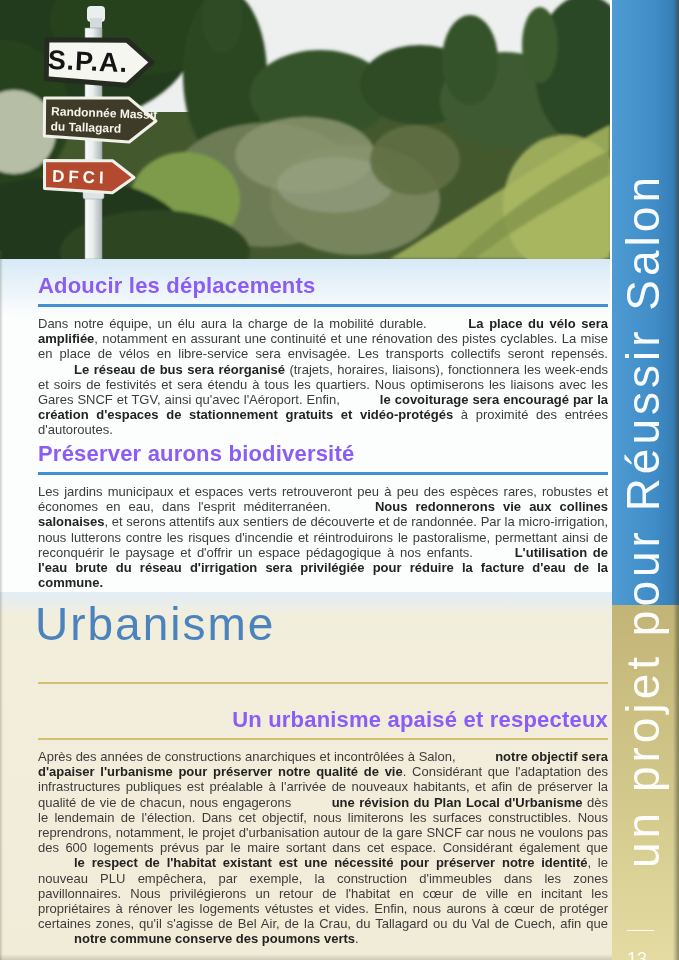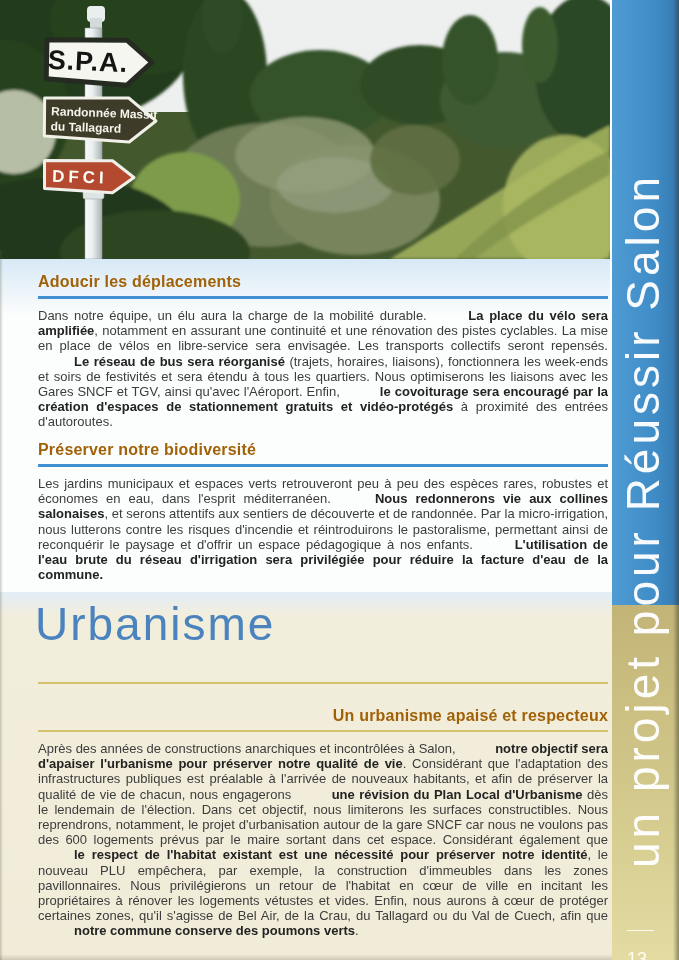--- a/index.html
+++ b/index.html
@@ -31,21 +31,21 @@
   }
   .pagenum{position:absolute;left:627px;top:930px;width:27px;
     color:#fffef2;font-size:18px;border-top:1px solid rgba(255,255,255,.85);
     padding-top:18px;}
   
   .cream{position:absolute;left:0;top:592px;width:612px;height:368px;
     background:linear-gradient(180deg,#e2edf7 0,#f2eedc 24px,#f1ecd8 100%);}
   
   .sec{position:absolute;left:38px;width:570px;}
   .sec h2{
-    margin:0;padding:0 0 5px 0;font-size:16px;font-weight:bold;color:#a16207;
+    margin:0;padding:0 0 5px 0;font-size:22px;font-weight:bold;color:#8b5cf6;
     letter-spacing:.2px;border-bottom:3px solid #4191d2;
   }
   .sec.gold h2{border-bottom:2px solid #d2c06c;text-align:right;}
   .sec p{margin:9px 0 0 0;font-size:13px;line-height:15.2px;color:#3c3c3c;
     text-align:justify;}
   .sec p b{color:#232323;padding-left:36px;}
   .big-title{position:absolute;left:35px;top:601px;font-size:46px;font-weight:400;
     color:#4b83bf;letter-spacing:2px;line-height:1;}
   .gold-rule{position:absolute;left:38px;top:682px;width:570px;height:2px;
     background:#d2c06c;}
@@ -137,21 +137,21 @@
   <div class="band-tan"></div>
   <div class="vtext">un projet pour Réussir Salon</div>
   <div class="pagenum">13</div>
 
   <section class="sec" style="top:273px">
     <h2>Adoucir les déplacements</h2>
     <p><span>Dans notre équipe, un élu aura la charge de la mobilité durable. </span><b>La place du vélo sera amplifiée</b><span>, notamment en assurant une continuité et une rénovation des pistes cyclables. La mise en place de vélos en libre-service sera envisagée. Les transports collectifs seront repensés. </span><b>Le réseau de bus sera réorganisé</b><span> (trajets, horaires, liaisons), fonctionnera les week-ends et soirs de festivités et sera étendu à tous les quartiers. Nous optimiserons les liaisons avec les Gares SNCF et TGV, ainsi qu'avec l'Aéroport. Enfin, </span><b>le covoiturage sera encouragé par la création d'espaces de stationnement gratuits et vidéo-protégés</b><span> à proximité des entrées d'autoroutes.</span></p>
   </section>
 
   <section class="sec" style="top:441px">
-    <h2>Préserver notre biodiversité</h2>
+    <h2>Préserver aurons biodiversité</h2>
     <p><span>Les jardins municipaux et espaces verts retrouveront peu à peu des espèces rares, robustes et économes en eau, dans l'esprit méditerranéen. </span><b>Nous redonnerons vie aux collines salonaises</b><span>, et serons attentifs aux sentiers de découverte et de randonnée. Par la micro-irrigation, nous lutterons contre les risques d'incendie et réintroduirons le pastoralisme, permettant ainsi de reconquérir le paysage et d'offrir un espace pédagogique à nos enfants. </span><b>L'utilisation de l'eau brute du réseau d'irrigation sera privilégiée pour réduire la facture d'eau de la commune.</b></p>
   </section>
 
   <div class="big-title">Urbanisme</div>
   <div class="gold-rule"></div>
 
   <section class="sec gold" style="top:707px">
     <h2>Un urbanisme apaisé et respecteux</h2>
     <p><span>Après des années de constructions anarchiques et incontrôlées à Salon, </span><b>notre objectif sera d'apaiser l'urbanisme pour préserver notre qualité de vie</b><span>. Considérant que l'adaptation des infrastructures publiques est préalable à l'arrivée de nouveaux habitants, et afin de préserver la qualité de vie de chacun, nous engagerons </span><b>une révision du Plan Local d'Urbanisme</b><span> dès le lendemain de l'élection. Dans cet objectif, nous limiterons les surfaces constructibles. Nous reprendrons, notamment, le projet d'urbanisation autour de la gare SNCF car nous ne voulons pas des 600 logements prévus par le maire sortant dans cet espace. Considérant également que </span><b>le respect de l'habitat existant est une nécessité pour préserver notre identité</b><span>, le nouveau PLU empêchera, par exemple, la construction d'immeubles dans les zones pavillonnaires. Nous privilégierons un retour de l'habitat en cœur de ville en incitant les propriétaires à rénover les logements vétustes et vides. Enfin, nous aurons à cœur de protéger certaines zones, qu'il s'agisse de Bel Air, de la Crau, du Tallagard ou du Val de Cuech, afin que </span><b>notre commune conserve des poumons verts</b><span>.</span></p>
   </section>

